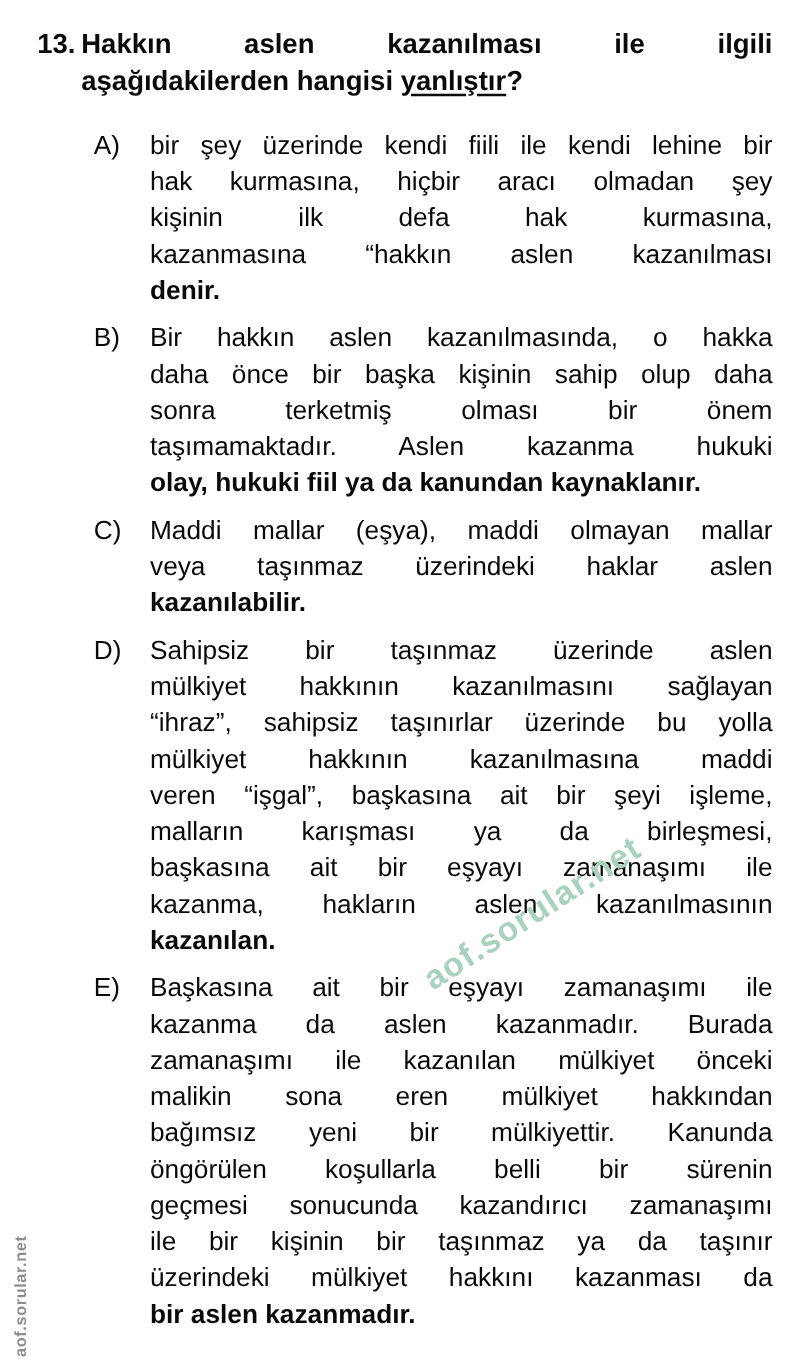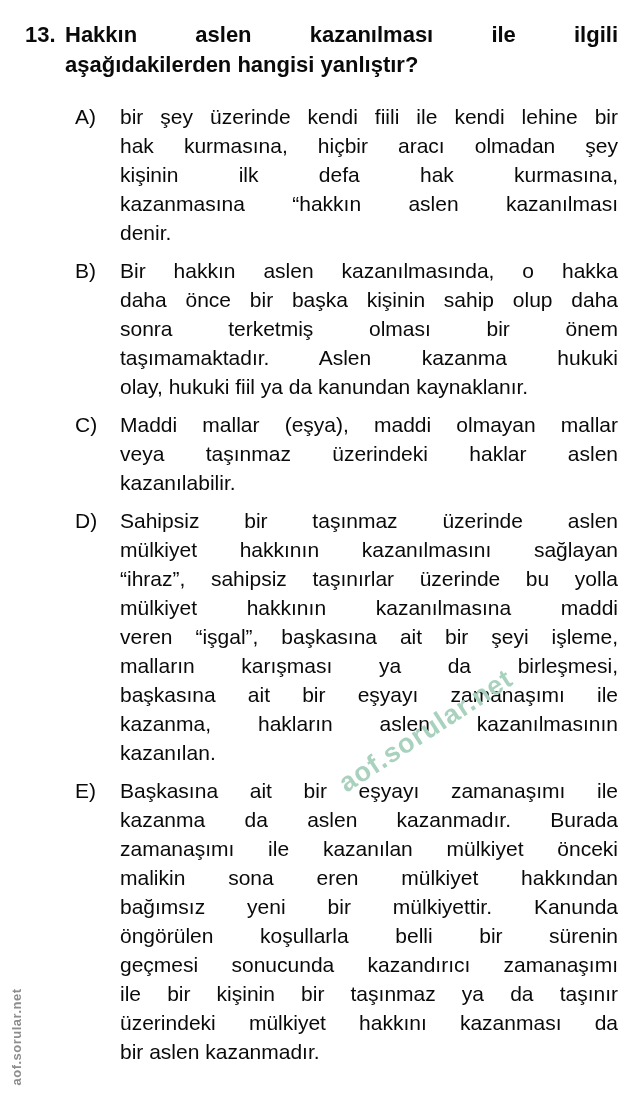--- a/index.html
+++ b/index.html
@@ -20,33 +20,34 @@
     left: 25px;
     width: 593px;
     display: flex;
   }
   .q-num {
     width: 40px;
     flex: 0 0 40px;
     font-weight: bold;
     font-size: 22px;
     line-height: 30px;
+    text-align: center;
   }
   .q-body {
     flex: 1;
     font-weight: bold;
     font-size: 22px;
     line-height: 30px;
   }
   .justify-full {
     text-align: justify;
     text-align-last: justify;
   }
   .q-line2 { text-align: left; }
-  .q-underline { text-underline-offset: 3px; }
+  .q-underline { text-decoration: underline; text-underline-offset: 3px; }
 
   
   .options {
     position: absolute;
     top: 102px;
     left: 75px;
     width: 543px;
   }
   .option {
     display: flex;
@@ -64,20 +65,21 @@
     line-height: 29px;
   }
   .text-line {
     text-align: justify;
     text-align-last: justify;
     white-space: normal;
   }
   .text-line.last {
     text-align: center;
     text-align-last: left;
+    font-weight: bold;
   }
 
   
   .wm-diagonal {
     position: absolute;
     left: 426px;
     top: 731px;
     transform: translate(-50%, -50%) rotate(-33deg);
     font-size: 27px;
     font-weight: bold;

